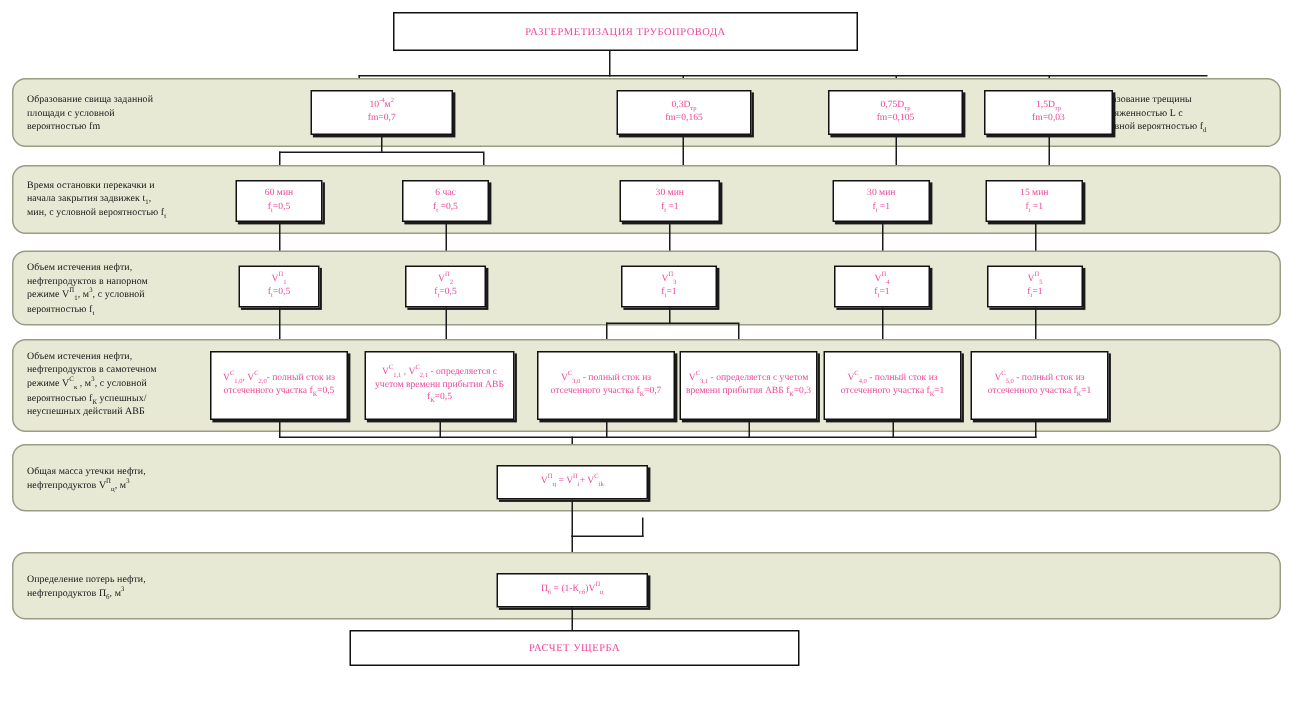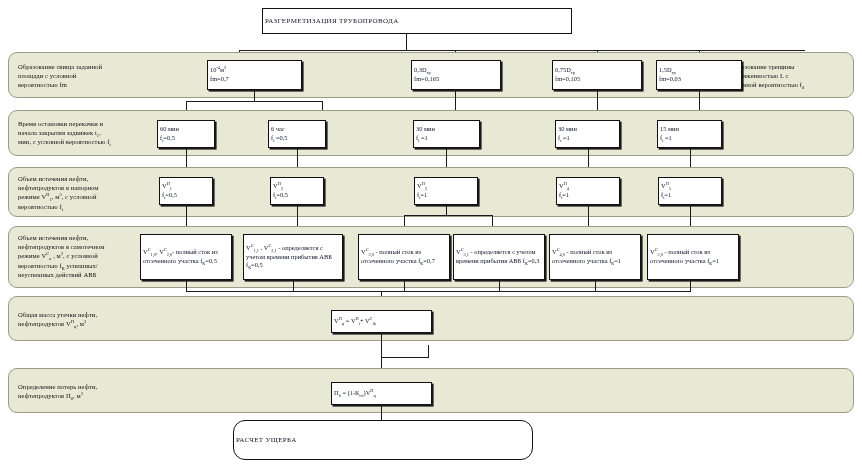--- a/index.html
+++ b/index.html
@@ -35,21 +35,22 @@
 
   
   .node{
     position:absolute;
     background:#ffffff;
     border:1.4px solid #111;
     box-shadow:1.6px 1.6px 0 0 #1a1a1a;
     display:flex;
     align-items:center;
     justify-content:center;
-    color:#0f172a;
+    text-align:center;
+    color:#ec4899;
     box-sizing:border-box;
   }
   .node .inner{
     width:100%;
     padding:0 2px;
     font-size:6.4px;
     line-height:8.6px;
   }
   .node.plain{
     border:1px solid #111;
@@ -239,17 +240,17 @@
   <div class="abs band" style="left:8px;top:368px;width:846px;height:45px;"></div>
   <div class="band-label" style="left:18px;top:382px;width:166px;">Определение потерь нефти,<br>нефтепродуктов П<sub>б</sub>, м<sup>3</sup></div>
 
   <div class="node" style="left:331px;top:382px;width:101px;height:23px;">
     <div class="inner">П<sub>б</sub> = (1-К<sub>сб</sub>)V<sup>П</sup><sub>ц</sub></div>
   </div>
 
   <div class="ln vl" style="left:381px;top:405px;height:28px;"></div>
   <div class="arrow" style="left:378px;top:431px;"></div>
 
-  <div class="node plain title-node" style="left:233px;top:420px;width:300px;height:40px;border-radius:12px;">
+  <div class="node plain title-node" style="left:233px;top:420px;width:300px;height:24px;">
     <div class="inner">РАСЧЕТ УЩЕРБА</div>
   </div>
 
 </div>
 
 </body></html>

